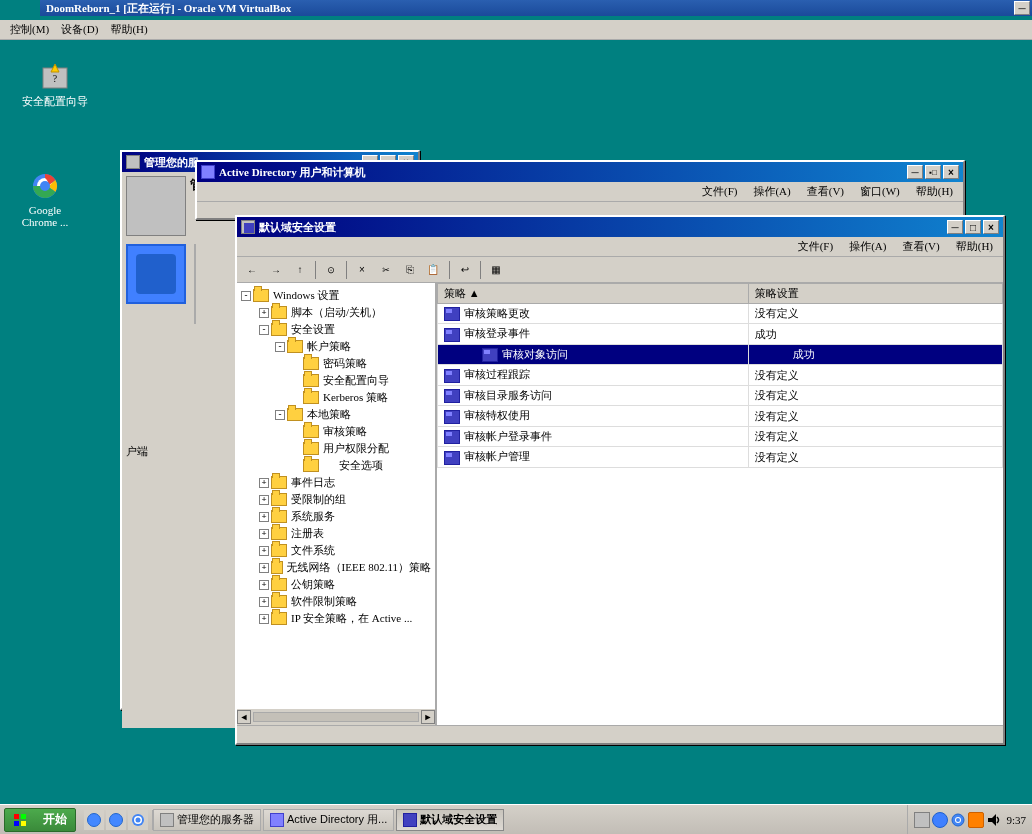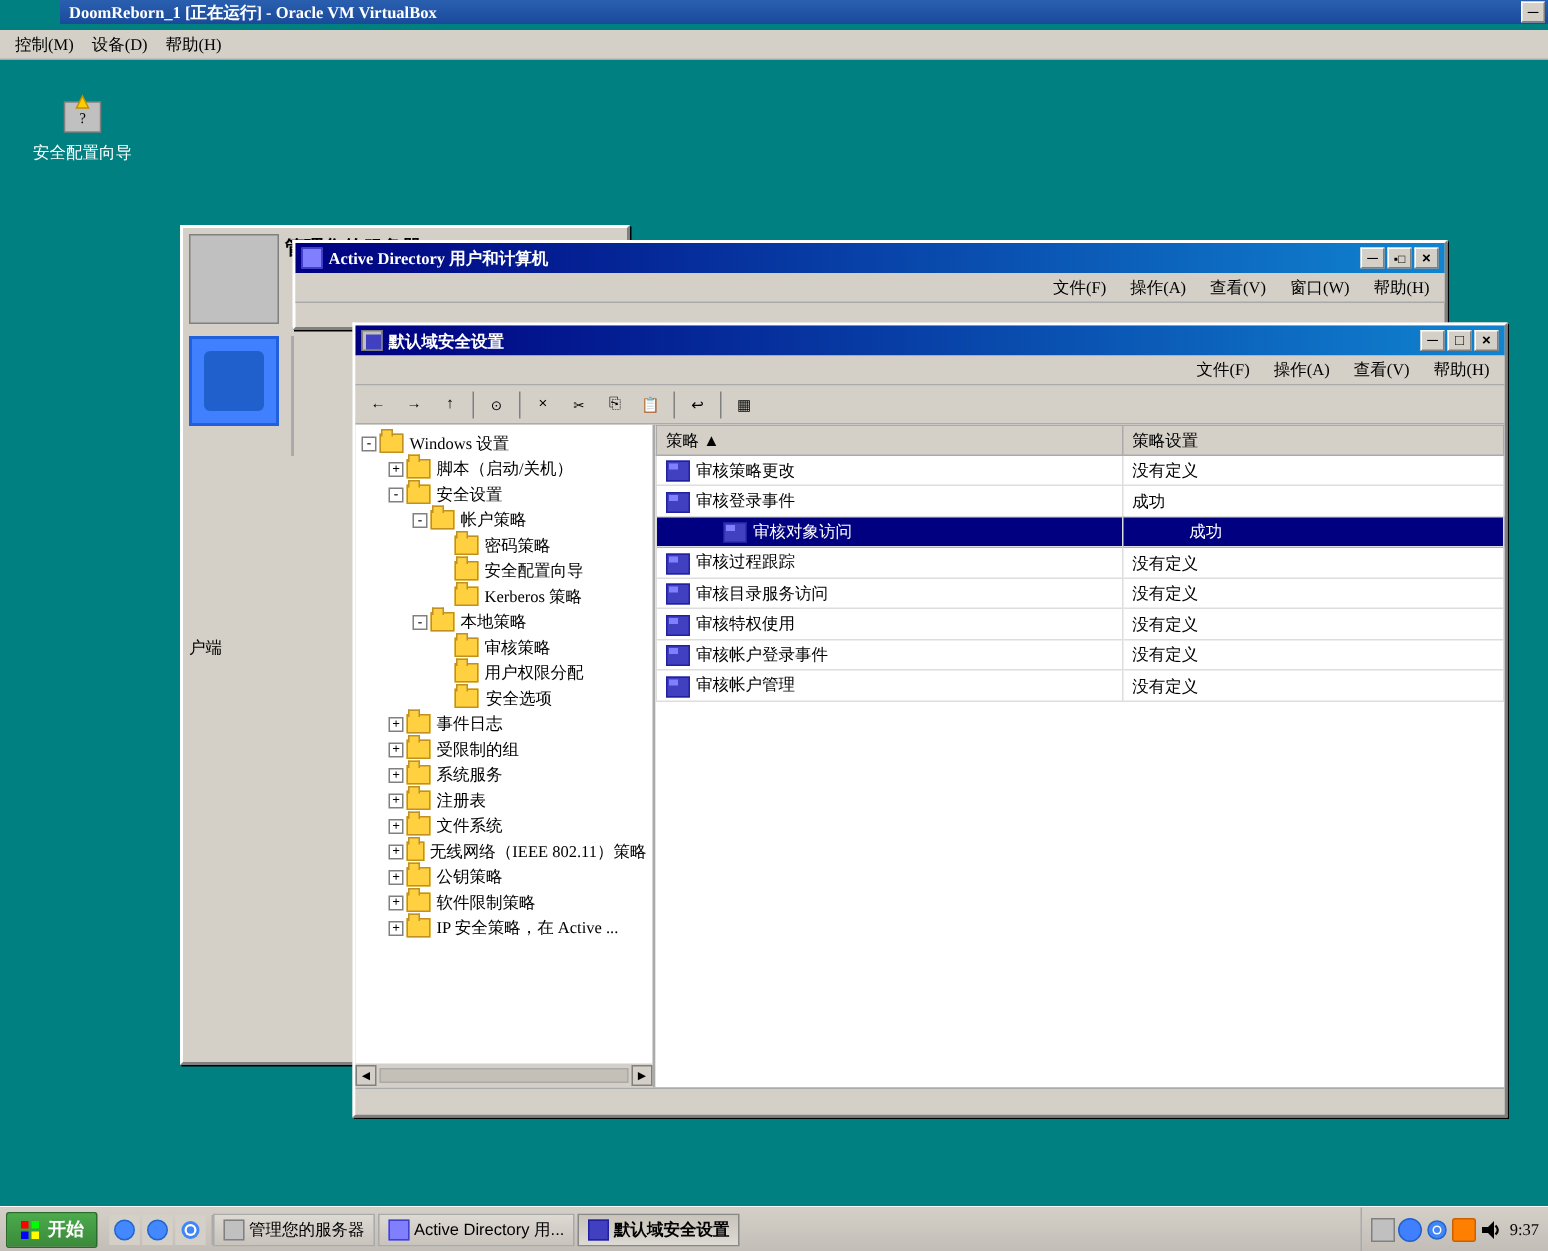--- a/index.html
+++ b/index.html
@@ -49,21 +49,21 @@
       background: linear-gradient(to bottom, #4caa4c, #3a8a3a);
       border: 1px solid #2a6a2a;
       color: white;
       font-weight: bold;
       font-size: 12px;
       padding: 0 8px;
       margin: 2px 4px;
       cursor: pointer;
       display: flex;
       align-items: center;
-      gap: 5px;
+      gap: 16px;
       border-radius: 2px;
     }
     .taskbar-items {
       display: flex;
       align-items: center;
       gap: 2px;
       flex: 1;
       overflow: hidden;
     }
     .taskbar-item {
@@ -414,22 +414,44 @@
     <div class="icon-img" style="display:flex;align-items:center;justify-content:center;">
       <svg width="32" height="32" viewBox="0 0 32 32">
         <rect x="4" y="8" width="24" height="20" fill="#c0c0c0" stroke="#808080"></rect>
         <polygon points="16,4 20,12 12,12" fill="#ffcc00" stroke="#c09000"></polygon>
         <text x="16" y="22" text-anchor="middle" font-size="10" fill="#000">?</text>
       </svg>
     </div>
     <span>安全配置向导</span>
   </div>
 
+  <div class="desktop-icon" style="top:130px;left:10px;">
+    <div class="icon-img" style="display:flex;align-items:center;justify-content:center;">
+      <svg width="32" height="32" viewBox="0 0 32 32">
+        <circle cx="16" cy="16" r="12" fill="#4285f4"></circle>
+        <circle cx="16" cy="16" r="8" fill="white"></circle>
+        <path d="M16,4 A12,12 0 0,1 26.4,10 L19,16 A8,8 0 0,0 16,8 Z" fill="#ea4335"></path>
+        <path d="M26.4,10 A12,12 0 0,1 26.4,22 L19,16 A8,8 0 0,0 22.9,13 Z" fill="#fbbc05"></path>
+        <path d="M26.4,22 A12,12 0 0,1 4,16 L12,16 A8,8 0 0,0 19,16 Z" fill="#34a853"></path>
+        <circle cx="16" cy="16" r="5" fill="#4285f4"></circle>
+      </svg>
+    </div>
+    <span>Google Chrome ...</span>
+  </div>
 
   <div class="window win-manage">
+    <div class="title-bar">
+      <div style="width:14px;height:14px;background:#c0c0c0;border:1px solid #808080;"></div>
+      <span class="title-bar-text">管理您的服</span>
+      <div class="title-bar-buttons">
+        <button class="title-btn">─</button>
+        <button class="title-btn">□</button>
+        <button class="title-btn">×</button>
+      </div>
+    </div>
     <div style="background:#d4d0c8;height:100%;overflow:hidden;padding:4px;">
       <div style="display:flex;gap:4px;align-items:flex-start;">
         <div style="width:60px;height:60px;background:#c0c0c0;border:1px solid #808080;flex-shrink:0;"></div>
         <div style="font-size:11px;color:#000;">
           <div style="font-weight:bold;font-size:13px;margin-bottom:4px;">管理您的服务器</div>
         </div>
       </div>
       <div style="display:flex;gap:8px;margin-top:8px;">
         <div style="width:60px;height:60px;background:#4080ff;border:2px solid #2060dd;display:flex;align-items:center;justify-content:center;">
           <div style="width:40px;height:40px;background:#2060cc;border-radius:4px;"></div>
@@ -563,21 +585,21 @@
 
             <div class="tree-item" style="padding-left:50px;">
               <span class="expand-icon" style="visibility:hidden;">+</span>
               <span class="folder-yellow"></span>
               <span style="margin-left:2px;">用户权限分配</span>
             </div>
 
             <div class="tree-item" style="padding-left:50px;">
               <span class="expand-icon" style="visibility:hidden;">+</span>
               <span class="folder-yellow"></span>
-              <span style="margin-left:3px;">安全选项</span>
+              <span style="margin-left:18px;">安全选项</span>
             </div>
 
             <div class="tree-item" style="padding-left:18px;">
               <span class="expand-icon">+</span>
               <span class="folder-yellow"></span>
               <span style="margin-left:2px;">事件日志</span>
             </div>
 
             <div class="tree-item" style="padding-left:18px;">
               <span class="expand-icon">+</span>

